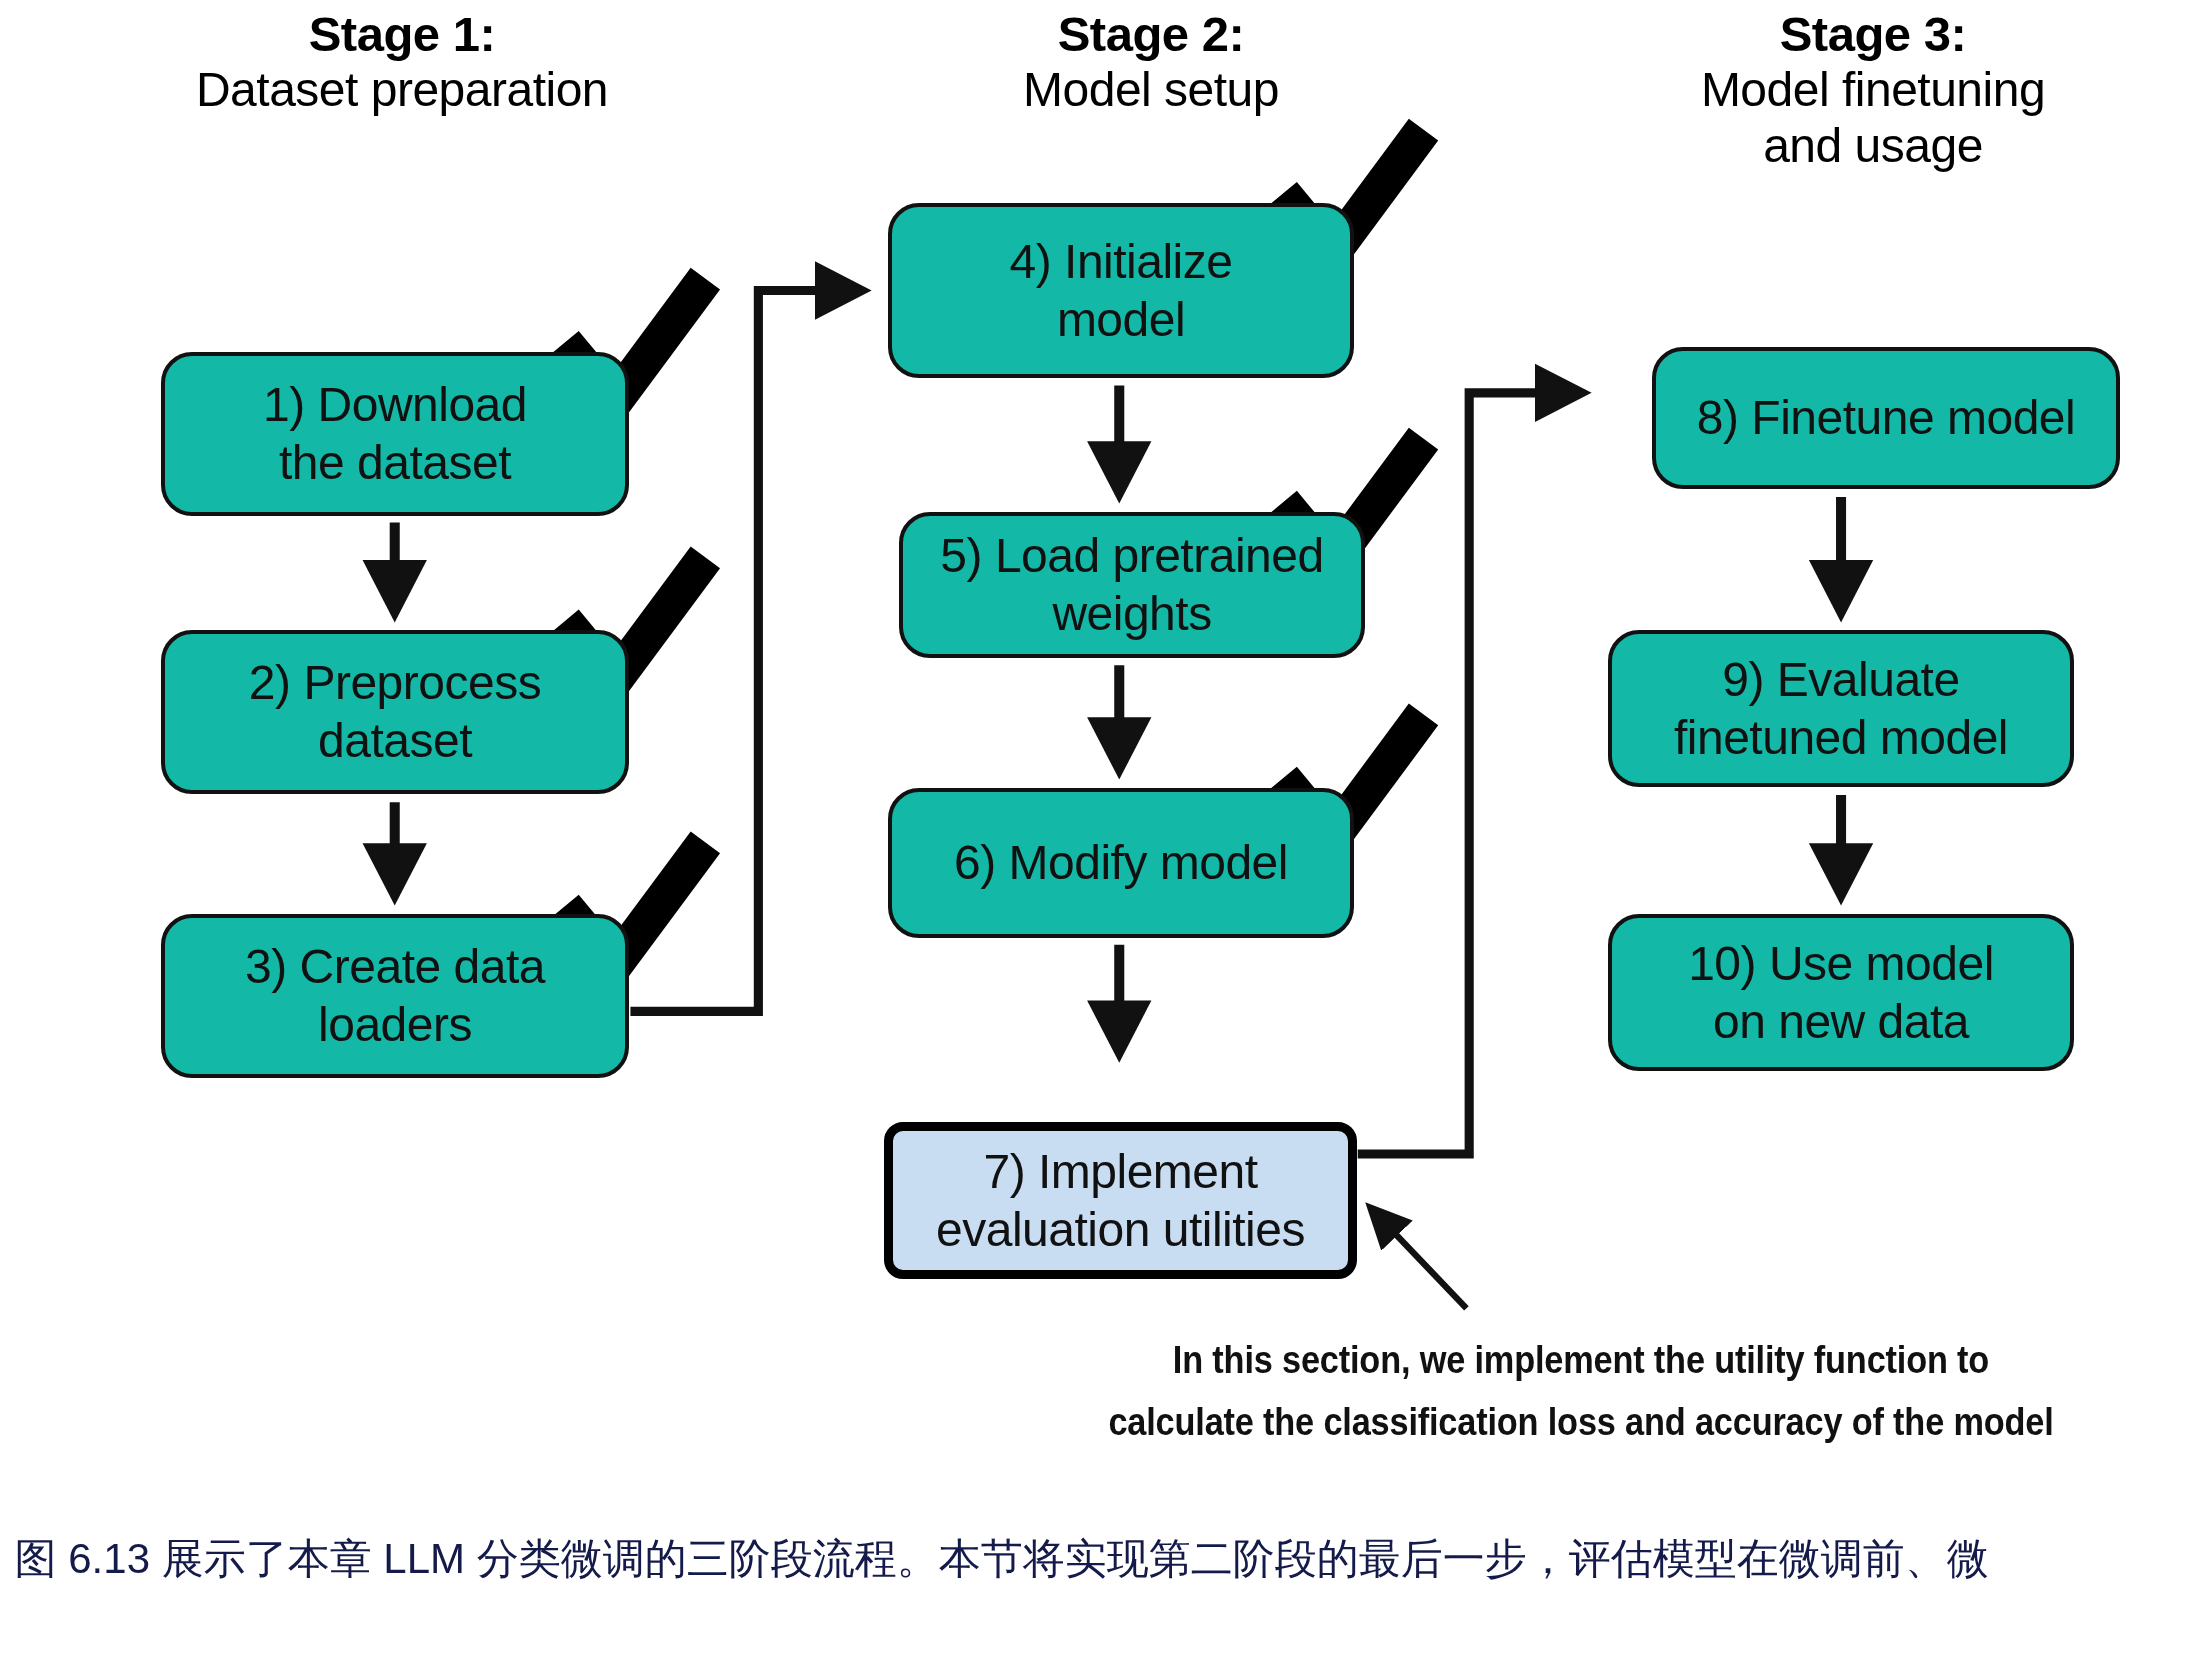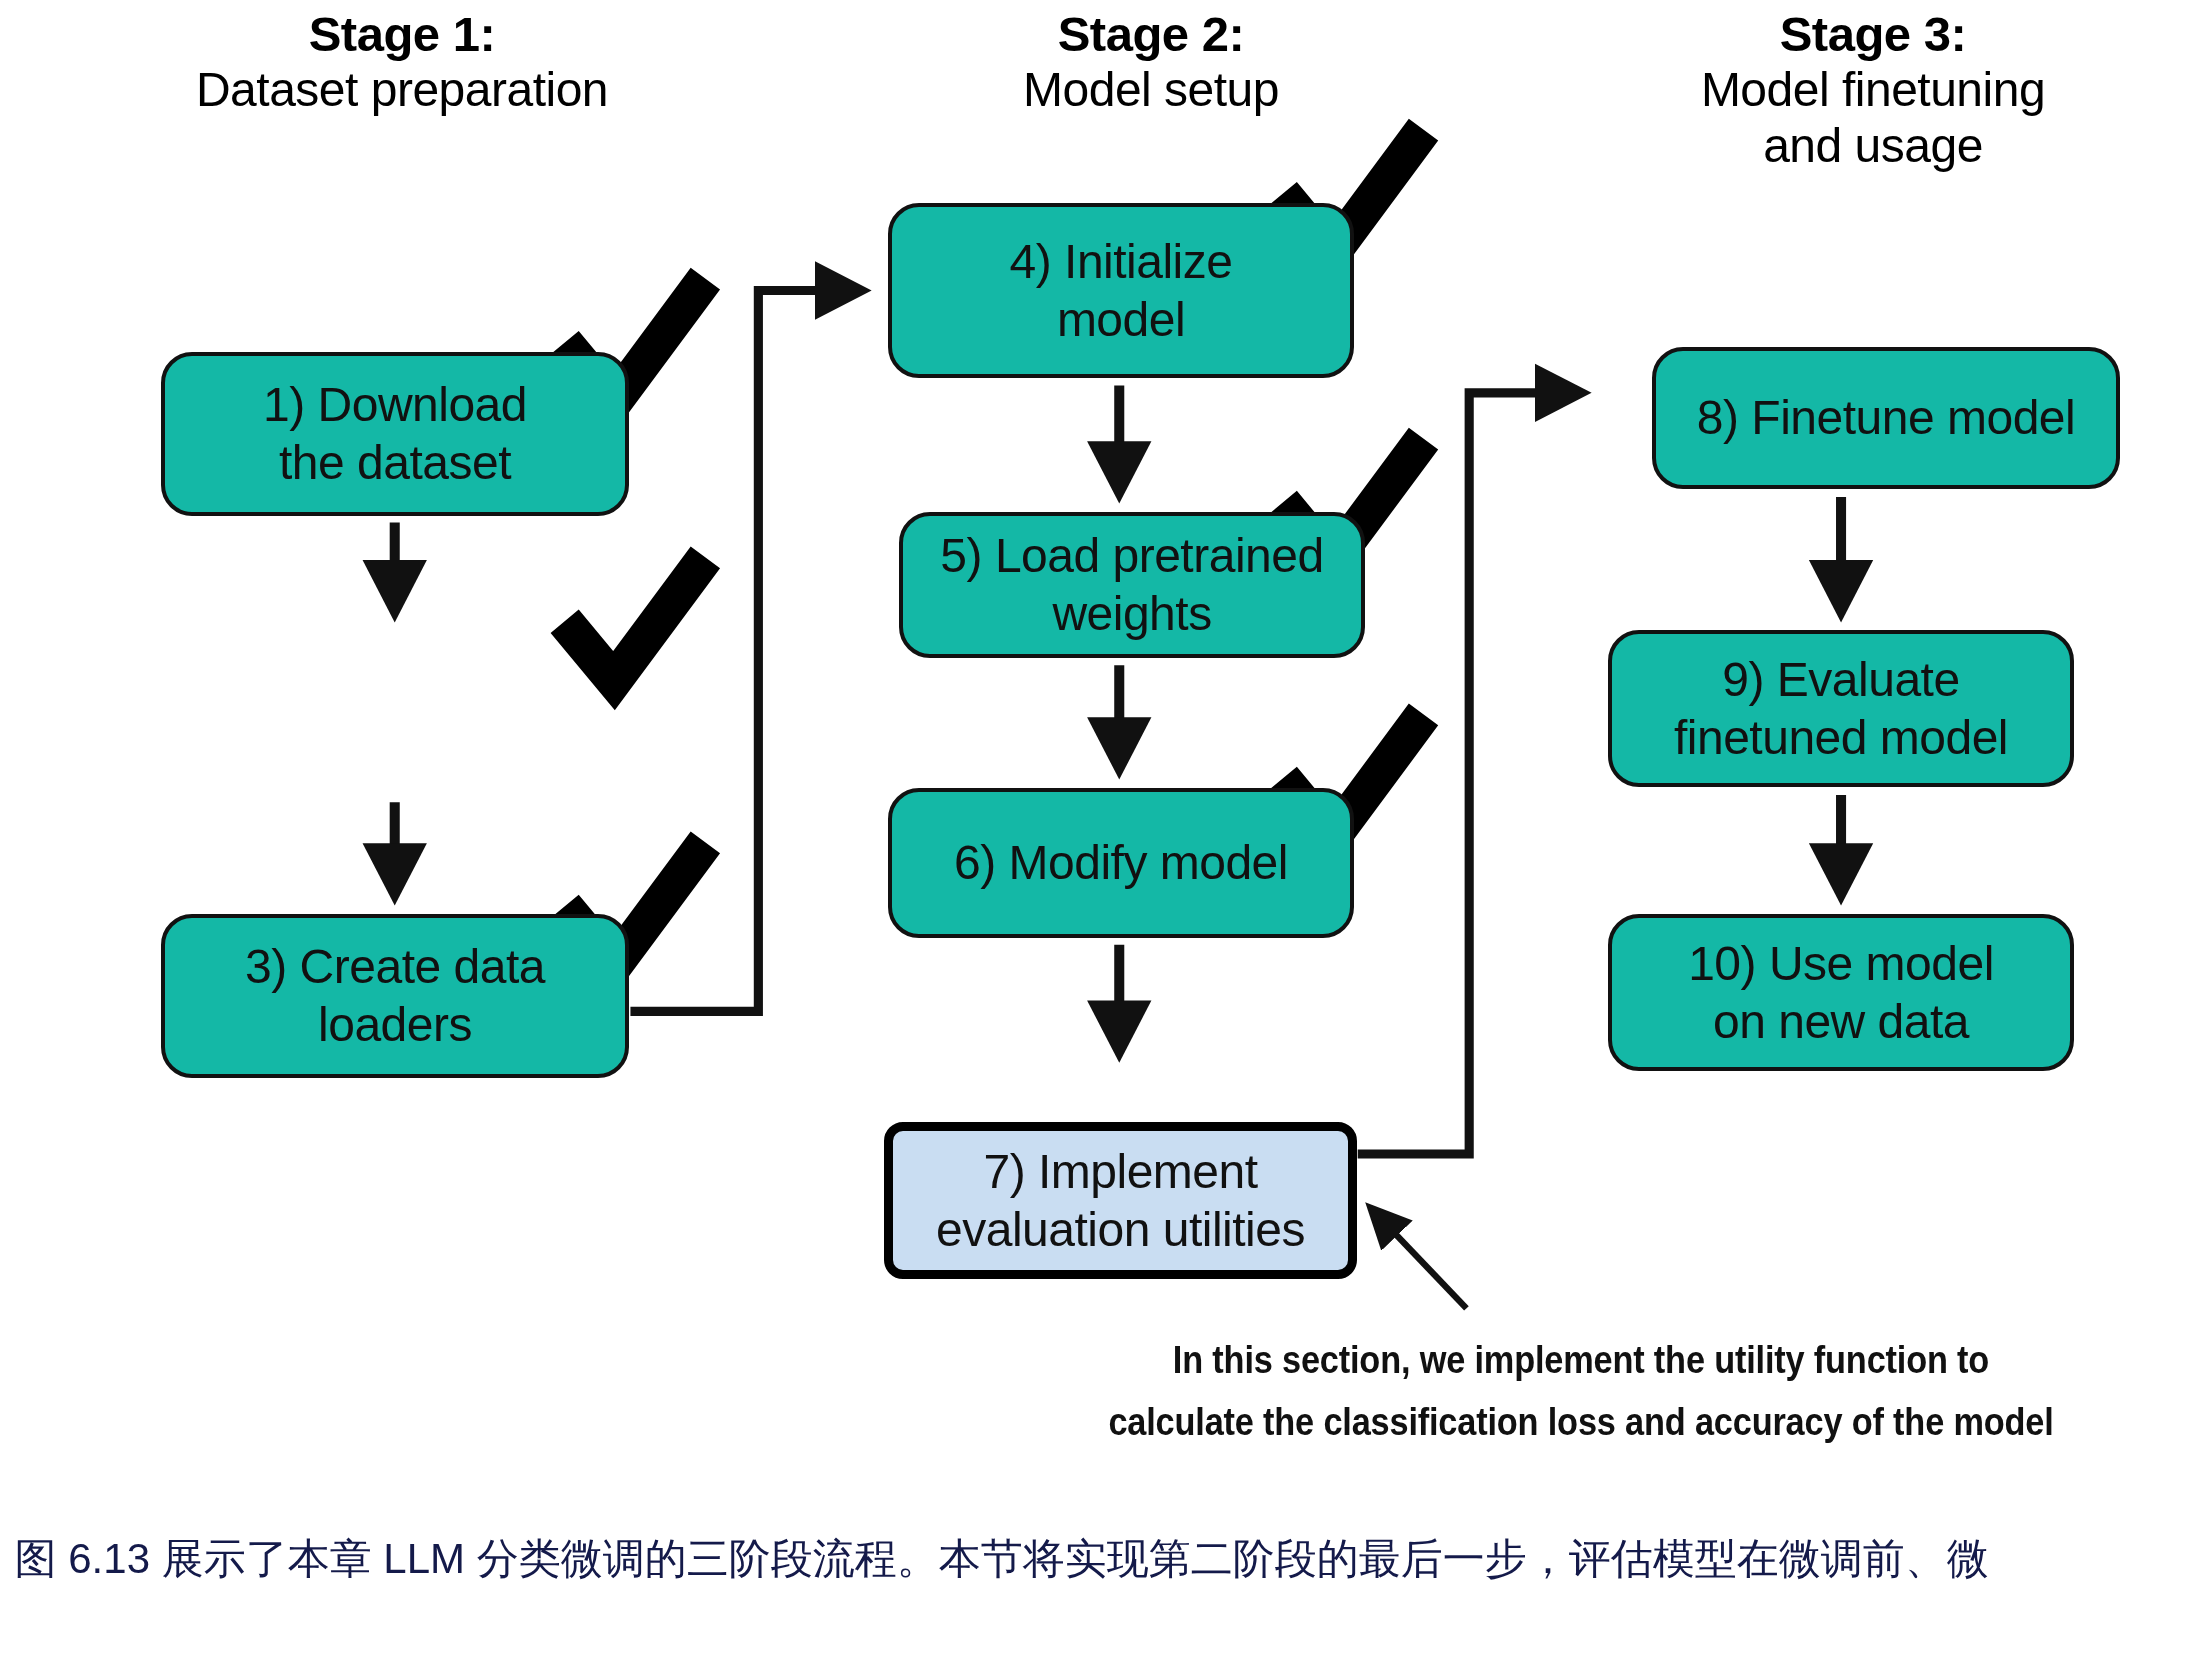--- a/index.html
+++ b/index.html
@@ -184,20 +184,26 @@
     </g>
   </svg>
 
   <div class="node" id="node-1">
     <div>
       <span class="node-label">1) Download</span>
       <span class="node-label">the dataset</span>
     </div>
   </div>
 
+  <div class="node" id="node-2">
+    <div>
+      <span class="node-label">2) Preprocess</span>
+      <span class="node-label">dataset</span>
+    </div>
+  </div>
 
   <div class="node" id="node-3">
     <div>
       <span class="node-label">3) Create data</span>
       <span class="node-label">loaders</span>
     </div>
   </div>
 
   <div class="node" id="node-4">
     <div>

